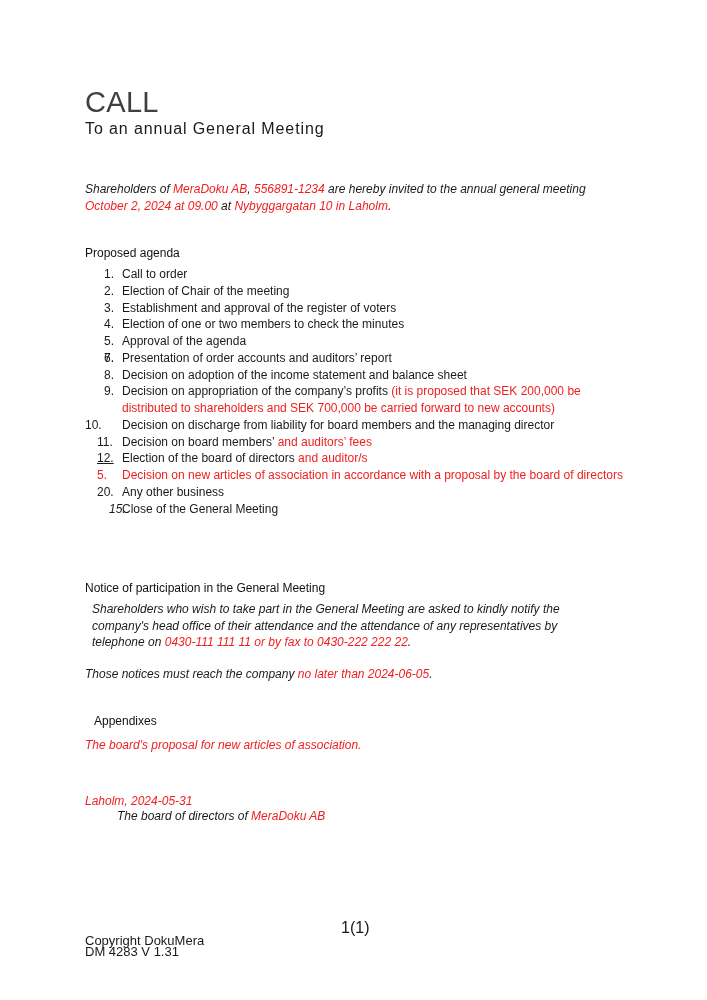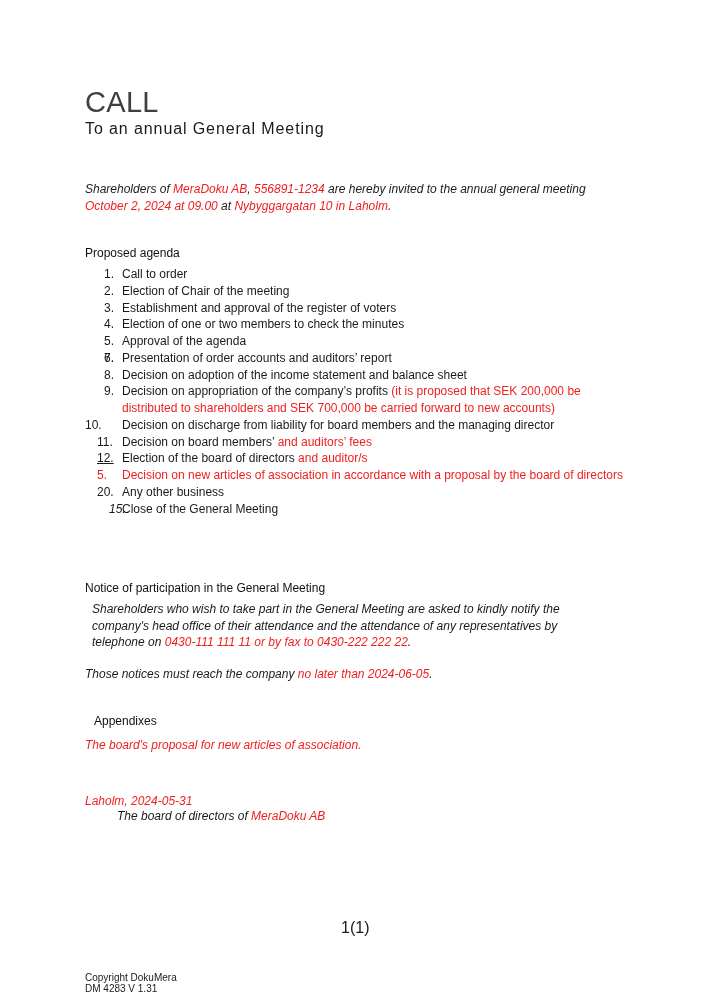--- a/index.html
+++ b/index.html
@@ -17,21 +17,21 @@
   #agenda li { position: relative; padding-left: 37px; font-size: 12px; line-height: 16.75px; }
   #agenda li .num { position: absolute; left: 19px; width: 20px; }
   #notice-title { top: 578px; }
   #notice-body { top: 601px; width: 520px; margin-left: 7px; }
   #deadline { top: 666px; }
   #appendix-title { top: 711px; margin-left: 9px; }
   #appendix-item { top: 709px; margin-top: 28px; }
   #place-date { top: 793px; }
   #signature { top: 808px; margin-left: 32px; }
   #page-num { position: absolute; left: 341px; top: 919px; font-size: 16px; }
-  #copyright { top: 973px; font-size: 10px; line-height: 10.5px; }
+  #copyright { top: 936px; font-size: 13px; line-height: 10.5px; }
 </style>
 </head>
 <body>
 
 <div id="title" class="abs">CALL</div>
 <div id="subtitle" class="abs">To an annual General Meeting</div>
 
 <div id="intro" class="abs p"><span>Shareholders of </span><span class="red">MeraDoku AB</span><span>, </span><span class="red">556891-1234</span><span> are hereby invited to the annual general meeting </span><span class="red">October 2, 2024 at 09.00</span><span> at </span><span class="red">Nybyggargatan 10 in Laholm</span><span>.</span></div>
 
 <div id="agenda-title" class="abs h2">Proposed agenda</div>

